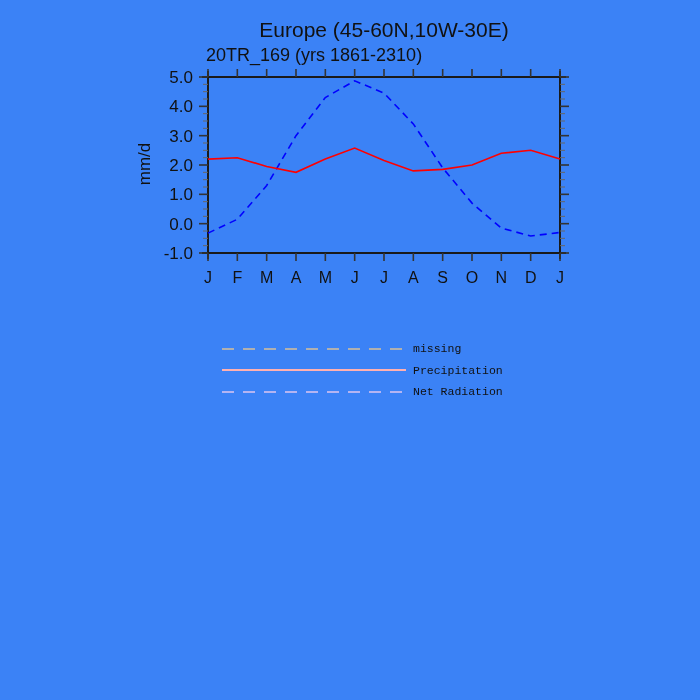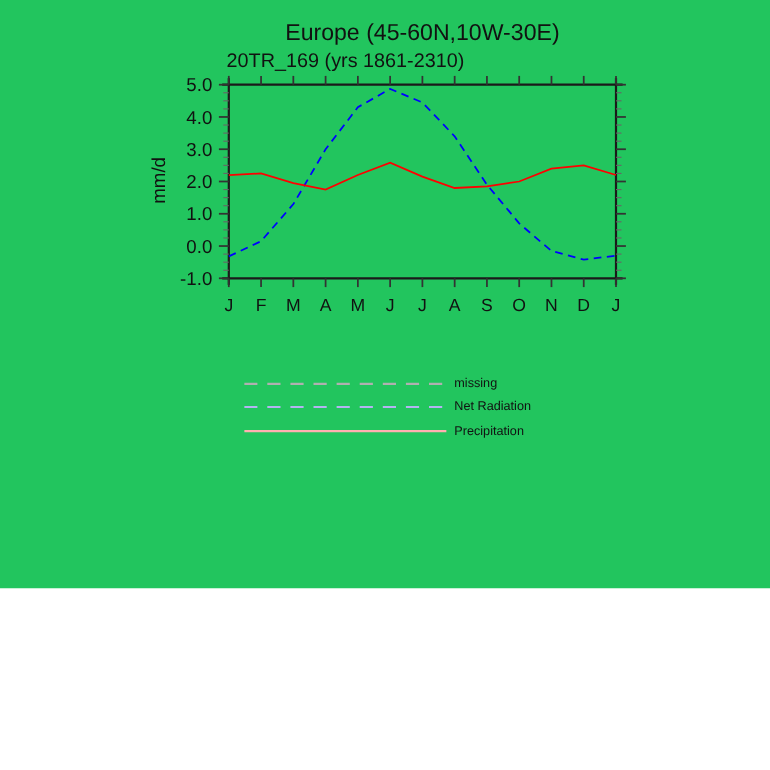--- a/index.html
+++ b/index.html
@@ -1,19 +1,19 @@
 <!DOCTYPE html>
 <html><head>
 <meta charset="utf-8">
 <style>
   html,body{margin:0;padding:0;background:#ffffff;}
   .canvas{
     position:relative;
-    width:700px;height:535px;
-    background:#22c55e;
+    width:700px;height:700px;
+    background:#3b82f6;
     font-family:"Liberation Sans", sans-serif;
     color:#000;
     overflow:hidden;
   }
   .title{
     position:absolute; left:178px; top:18px; width:412px;
     text-align:center; font-size:21px; color:#111;
     white-space:nowrap;
   }
   .subtitle{
@@ -25,21 +25,21 @@
     text-align:center; font-size:17px; color:#111;
     transform:rotate(-90deg);
   }
   svg#chart{position:absolute; left:0; top:0;}
   .axis-line{stroke:#1a1a1a; stroke-width:2; fill:none;}
   .tick-major{stroke:#333333; stroke-width:1.6;}
   .tick-minor{stroke:#666666; stroke-width:1;}
   .tick-label{font-family:"Liberation Sans", sans-serif; font-size:17px; fill:#111;}
   .month-label{font-family:"Liberation Sans", sans-serif; font-size:16px; fill:#111;}
   .legend{position:absolute; left:222px; top:342px;}
-  .legend-row{display:flex; align-items:center; height:13px; margin-bottom:8.5px;}
+  .legend-row{display:flex; align-items:center; height:13px; margin-bottom:8.5px;font-family:Liberation Mono, monospace;}
   .legend-row svg{display:block; margin-right:7px;}
   .legend-label{font-size:11.5px; color:#111; white-space:nowrap;}
 </style>
 </head>
 <body>
 
 <div class="canvas">
 
   <div class="title">Europe (45-60N,10W-30E)</div>
   <div class="subtitle">20TR_169 (yrs 1861-2310)</div>
@@ -152,25 +152,25 @@
 
   <div class="legend">
     <div class="legend-row">
       <svg width="184" height="4">
         <line x1="0" y1="2" x2="184" y2="2" stroke-width="2" stroke="#b0b0b0" stroke-dasharray="12 9"></line>
       </svg>
       <span class="legend-label">missing</span>
     </div>
     <div class="legend-row">
       <svg width="184" height="4">
+        <line x1="0" y1="2" x2="184" y2="2" stroke-width="2" stroke="#ffb0b0"></line>
+      </svg>
+      <span class="legend-label">Precipitation</span>
+    </div>
+    <div class="legend-row">
+      <svg width="184" height="4">
         <line x1="0" y1="2" x2="184" y2="2" stroke-width="2" stroke="#b4b4f2" stroke-dasharray="12 9"></line>
       </svg>
       <span class="legend-label">Net Radiation</span>
-    </div>
-    <div class="legend-row">
-      <svg width="184" height="4">
-        <line x1="0" y1="2" x2="184" y2="2" stroke-width="2" stroke="#ffb0b0"></line>
-      </svg>
-      <span class="legend-label">Precipitation</span>
     </div>
   </div>
 
 </div>
 
 </body></html>

